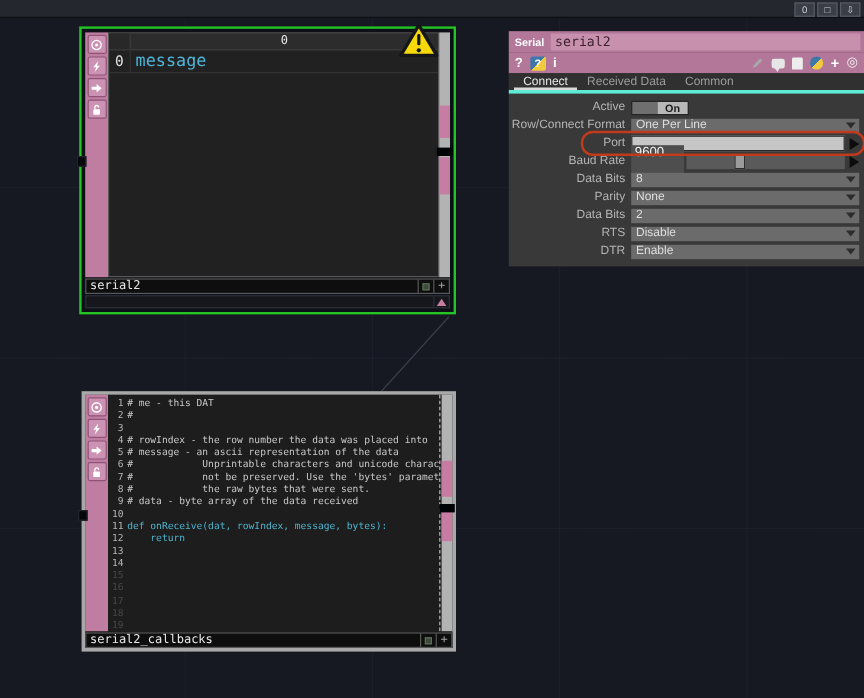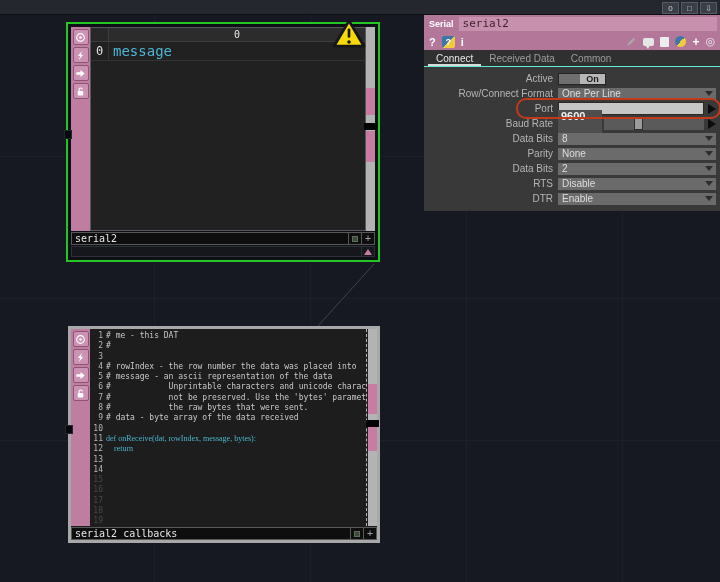--- a/index.html
+++ b/index.html
@@ -64,25 +64,25 @@
   .warn { position:absolute; top:-5px; right:12px; z-index:4; }
 
   
   #node-callbacks { left:68px; top:326px; width:312px; height:217px;
     border:3px solid #a8a8a8; background:#1d1d1d; }
   .code-area { flex:1; background:#1d1d1d; position:relative; overflow:hidden; padding-top:2px; min-width:0; }
   .code-line { display:flex; height:10.3px; line-height:10.3px; white-space:pre; }
   .ln { width:16px; text-align:right; padding-right:3px; color:#b6b6b6; font-size:8px; flex:none; }
   .ln.dim { color:#484848;text-align:right; }
   .ct { font-size:8px; color:#c9c9c9; }
-  .ct.kw { color:#4db4ce;font-family:Liberation Serif, serif; }
+  .ct.kw { color:#4db4ce; }
   .wrap-line { position:absolute; top:0; bottom:0; right:1px; width:0; border-left:1px dashed #d4d4d4; opacity:.85; }
 
   
-  .pdialog { position:absolute; left:424px; top:15px; width:296px; height:196px; z-index:3;
+  .pdialog { position:absolute; left:424px; top:26px; width:296px; height:196px; z-index:3;
     display:flex; flex-direction:column; background:#393939; }
   .pd-h1 { height:18px; background:#b3779a; display:flex; align-items:center; }
   .pd-family { color:#fff; font-size:9px; font-weight:bold; padding:0 5px 0 5px; }
   .pd-namefield { flex:1; height:14px; margin-right:3px; background:#c791ae; color:#3c1f2e;
     font-size:11px; line-height:14px; padding-left:4px; }
   .pd-h2 { height:17px; background:#b3779a; display:flex; align-items:center; padding:0 5px; }
   .pd-help { color:#fff; font-weight:bold; font-size:11px; margin-right:6px; }
   .py-help { width:13px; height:12px; margin-right:6px; border-radius:2px;
     background:linear-gradient(135deg,#3b77a8 50%,#f2ca3d 50%);
     color:#fff; font-size:9px; font-weight:bold; display:flex; align-items:center; justify-content:center; }
@@ -90,25 +90,25 @@
   .bubble { width:11px; height:8px; background:#e6e6e6; border-radius:2px; position:relative; }
   .bubble:after { content:""; position:absolute; left:2px; bottom:-3px;
     border-left:3px solid transparent; border-right:2px solid transparent; border-top:4px solid #e6e6e6; }
   .copy-ic { width:9px; height:10px; background:#ededed; border-radius:1px; position:relative; }
   .py-logo { width:11px; height:11px; border-radius:50%;
     background:linear-gradient(135deg,#3b77a8 50%,#f2ca3d 50%); }
   .plus-ic { color:#fff; font-size:12px; font-weight:bold; line-height:1; }
   .target-ic { color:#f0f0f0; font-size:11px; line-height:1; }
   .pencil-ic svg { display:block; }
 
-  .pd-tabs { height:17px; background:#303030; border-bottom:1px solid #5eead4; display:flex; align-items:stretch; padding-left:4px; }
+  .pd-tabs { height:17px; background:#303030; border-bottom:3px solid #5eead4; display:flex; align-items:stretch; padding-left:4px; }
   .pd-tab { padding:0 8px; font-size:10px; color:#9d9d9d; display:flex; align-items:center; }
   .pd-tab.active { color:#e6e6e6; box-shadow:inset 0 -2px 0 #d9d9d9; }
 
-  .pd-body { flex:1; padding-top:4px;margin-left:32px; }
+  .pd-body { flex:1; padding-top:4px; }
   .prow { height:15px; display:flex; align-items:center; position:relative; }
   .plabel { width:102px; text-align:right; color:#b5b5b5; font-size:10px; padding-right:5px; white-space:nowrap; flex:none; }
   .pctrl { flex:1; display:flex; align-items:center; margin-right:4px; min-width:0; }
 
   .toggle { width:48px; height:12px; border:1px solid #242424; display:flex; }
   .tog-off { width:21px; background:#6f6f6f; }
   .tog-on { flex:1; background:#b7b7b7; color:#1c1c1c; font-size:9px; font-weight:bold;
     display:flex; align-items:center; justify-content:center; }
 
   .dropdown { flex:1; height:12px; background:#6b6b6b; display:flex; align-items:center; min-width:0;gap:31px; }
@@ -117,21 +117,21 @@
     border-top:5px solid #2c2c2c; margin-right:3px; flex:none; }
 
   .menufield { flex:1; height:13px; background:#c6c6c6; border:1px solid #2a2a2a; min-width:0;
     color:#333; font-size:10px; }
   .tri-right { width:0; height:0; border-top:5px solid transparent; border-bottom:5px solid transparent;
     border-left:8px solid #0c0c0c; margin-left:4px; flex:none; }
   .pring { position:absolute; left:60px; right:-1px; top:-3px; bottom:-3px;
     border:2px solid #c13a1c; border-radius:10px; pointer-events:none; z-index:2; }
 
   .valfield { width:44px; height:28px; background:#4e4e4e; color:#f2f2f2;
-    font-size:11px; font-weight:bold; padding-left:3px; line-height:12px; flex:none; }
+    font-size:11px; font-weight:normal; padding-left:3px; line-height:12px; flex:none; }
   .slider { flex:1; height:12px; background:#5a5a5a; margin-left:2px; position:relative; min-width:0; }
   .slider-handle { position:absolute; left:30%; top:0; width:9px; height:12px; background:#9b9b9b; border:1px solid #2e2e2e; }
 </style>
 </head>
 <body>
 
 <div class="canvas">
 
   <svg class="wire-layer" width="720" height="582">
     <line x1="374" y1="264" x2="317" y2="327" stroke="#3d424c" stroke-width="1"></line>

